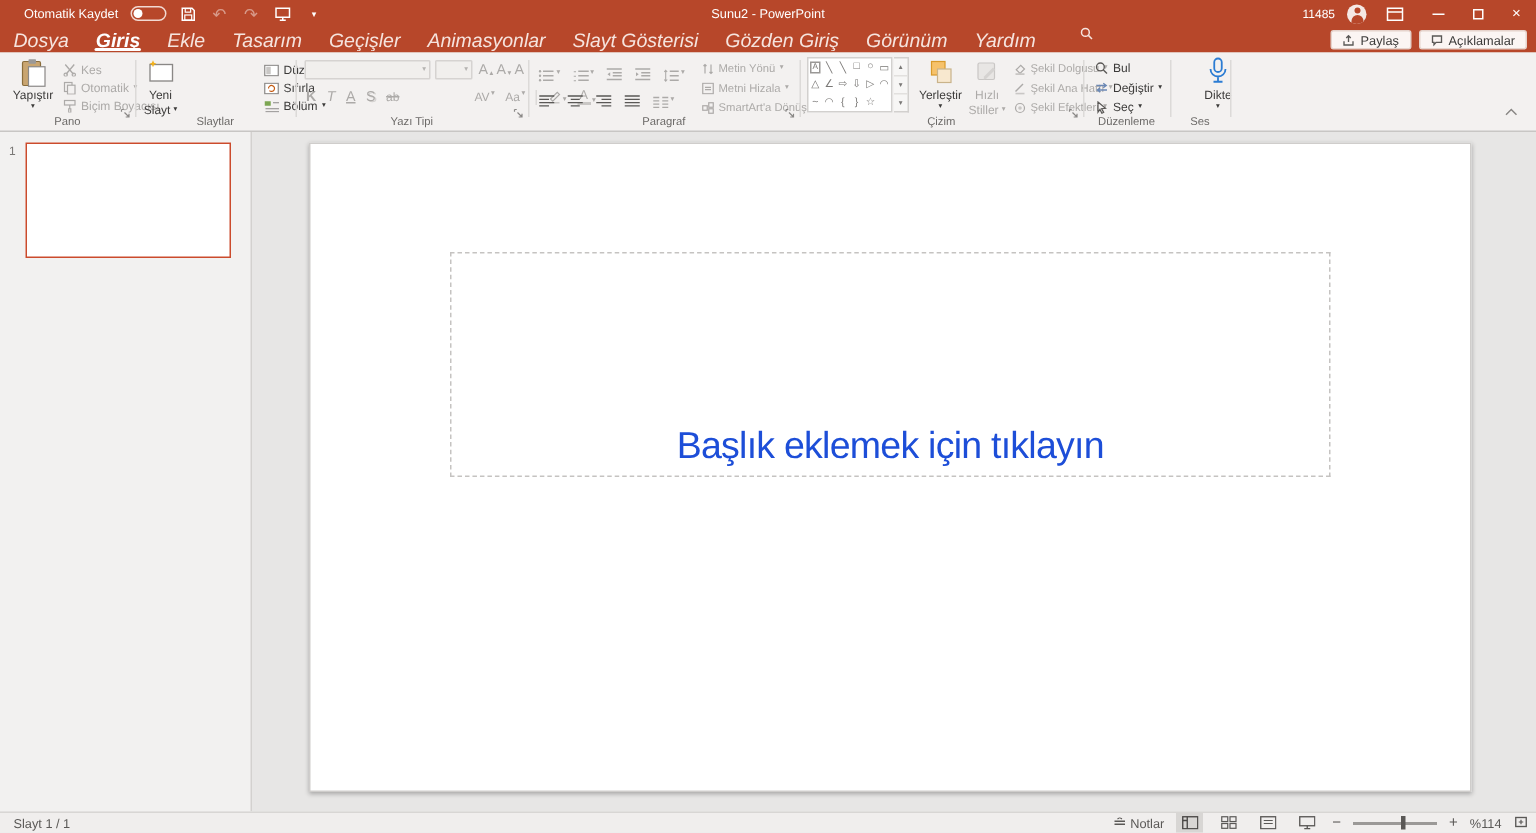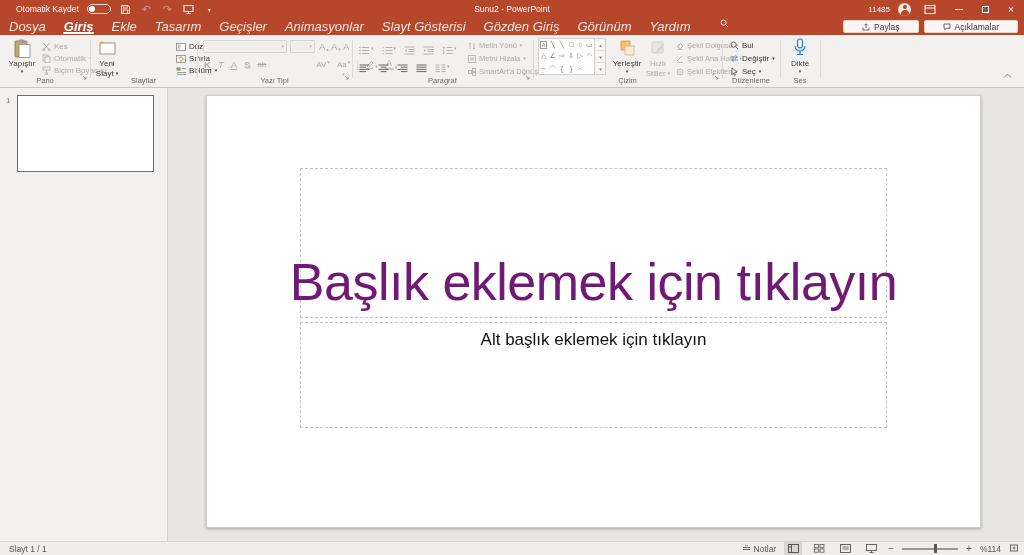--- a/index.html
+++ b/index.html
@@ -38,21 +38,21 @@
     background:#B7472A; display:flex; align-items:stretch; }
   .tab { color:#F6E4DE; font-size:13px; display:flex; align-items:center; padding:0 9px;
     position:relative; white-space:nowrap;font-style:italic; }
   .tab.active { color:#fff; font-weight:bold; }
   .tab.active::after { content:""; position:absolute; left:8px; right:8px; bottom:1px;
     height:2px; background:#fff; border-radius:1px; }
   .search-zone { display:flex; align-items:center; gap:4px; margin-left:16px;
     color:#F6E4DE; font-size:11px;flex-direction:column; }
   .mb-right { margin-left:auto; display:flex; align-items:center; gap:5px; padding-right:6px; }
   .chip { display:flex; align-items:center; gap:4px; background:#FBF5F3; border:1px solid #E6D3CC;
-    border-radius:2px; height:13px; padding:0 18px; font-size:8.5px; color:#3B3A39; }
+    border-radius:2px; height:13px; padding:0 7px; font-size:8.5px; color:#3B3A39; }
 
   
   .ribbon { position:absolute; left:0; top:35px; width:1024px; height:53px;
     background:#F3F1F0; border-bottom:1px solid #C8C6C4; }
   .rsep { position:absolute; top:5px; bottom:9px; width:1px; background:#DCDAD8; }
   .rgroup { position:absolute; top:0; bottom:0; }
   .glabel { position:absolute; bottom:2px; left:0; right:0; text-align:center;
     font-size:7.5px; color:#6B6967; }
   .launcher { position:absolute; right:3px; bottom:3px; color:#8A8886; }
   .bigbtn { position:absolute; top:2px; display:flex; flex-direction:column; align-items:center;
@@ -87,21 +87,21 @@
     border-right:1px solid #D3D1CF; }
   .slide-num { position:absolute; left:6px; top:8px; font-size:8px; color:#7A7876; }
   .thumb { position:absolute; left:17px; top:7px; width:137px; height:77px; background:#fff;
     border:1.5px solid #CB4B2C; }
   .editor { position:absolute; left:169px; top:0; width:855px; height:453px; background:#E7E6E5; }
   .slide { position:absolute; left:37px; top:7px; width:775px; height:433px; background:#fff;
     box-shadow:0 1px 3px rgba(0,0,0,.28); border:1px solid #CFCDCB; }
   .ph { position:absolute; border:1px dashed #C5C3C1; }
   .ph-title { left:93px; top:72px; width:587px; height:150px; display:flex;
     align-items:flex-end; justify-content:center; }
-  .ph-title .txt { font-size:52px; letter-spacing:-.5px; color:#701a75; padding-bottom:5px;
+  .ph-title .txt { font-size:25px; letter-spacing:-.5px; color:#1d4ed8; padding-bottom:5px;
     white-space:nowrap; }
   .ph-sub { left:93px; top:226px; width:587px; height:106px; display:flex;
     align-items:flex-start; justify-content:center; }
   .ph-sub .txt { font-size:17px; color:#111; padding-top:7px; white-space:nowrap; }
 
   
   .statusbar { position:absolute; left:0; top:541px; width:1024px; height:14px;
     background:#F0EEED; border-top:1px solid #D8D6D4; display:flex; align-items:center;
     font-size:8.5px; color:#5A5856; }
   .sb-left { padding-left:9px; }
@@ -545,21 +545,21 @@
           <path d="M2 1l5 4.2-2.6.3 1.4 2.4-1.2.6L3.3 6 2 7.8z" fill="none" stroke="#5A5856" stroke-width=".8"></path>
         </svg>
       <span>Seç</span>
       <span class="caret">▾</span>
     </div>
     <div class="glabel">Düzenleme</div>
   </div>
   <div class="rsep" style="left:780px;"></div>
 
   <div class="rgroup" style="left:780px;width:40px;">
-    <div class="bigbtn" style="left:4px;width:32px;">
+    <div class="bigbtn" style="left:16px;width:32px;">
       <span class="bicon">
         <svg width="16" height="20" viewBox="0 0 16 20">
             <rect x="5.5" y="1" width="5" height="9" rx="2.5" fill="none" stroke="#2B7CD3" stroke-width="1.2"></rect>
             <path d="M3 8a5 5 0 0 0 10 0M8 13v3M5 16.5h6" fill="none" stroke="#2B7CD3" stroke-width="1.2"></path>
           </svg>
       </span>
       <span>Dikte</span>
       <span class="caret">▾</span>
     </div>
     <div class="glabel">Ses</div>
@@ -575,23 +575,20 @@
 
 <div class="main">
   <div class="thumbs">
     <span class="slide-num">1</span>
     <div class="thumb"></div>
   </div>
   <div class="editor">
     <div class="slide">
       <div class="ph ph-title">
         <span class="txt">Başlık eklemek için tıklayın</span>
-      </div>
-      <div class="ph ph-sub">
-        <span class="txt">Alt başlık eklemek için tıklayın</span>
       </div>
     </div>
   </div>
 </div>
 
 <div class="statusbar">
   <span class="sb-left">Slayt 1 / 1</span>
   <div class="sb-right">
     <span class="sb-item">
       <svg width="9" height="8" viewBox="0 0 9 8">

